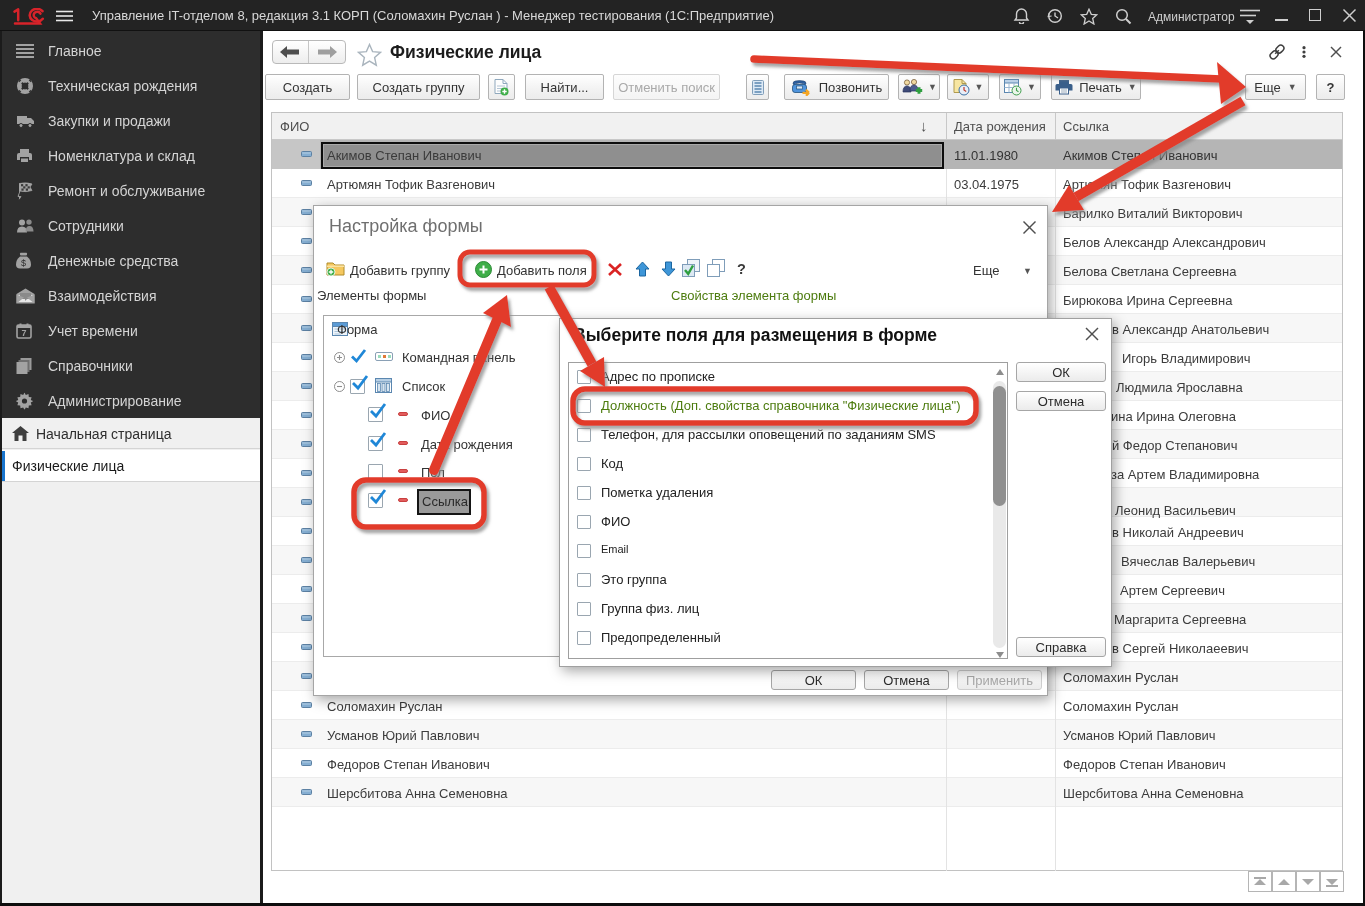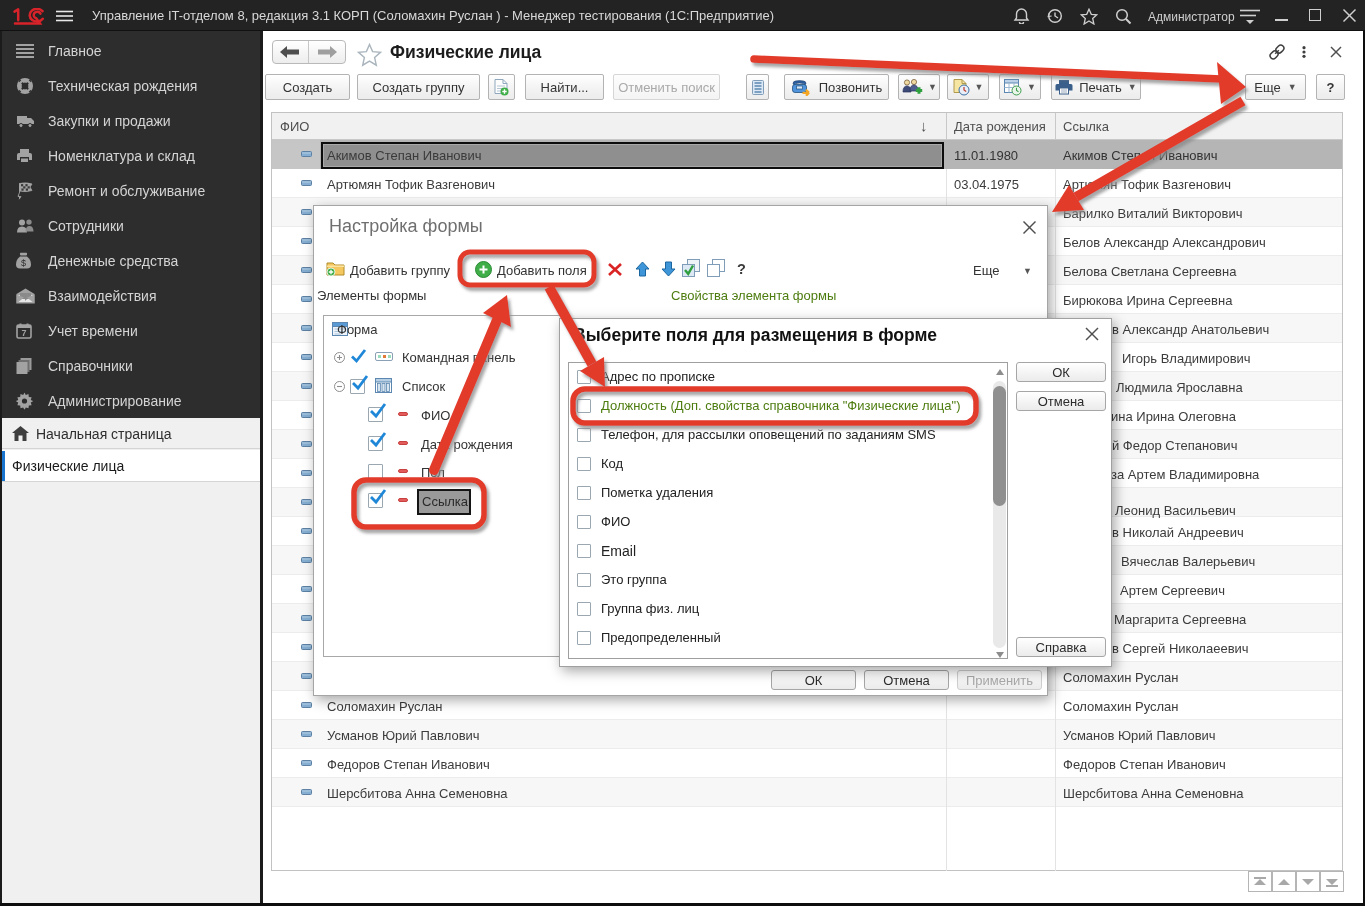--- a/index.html
+++ b/index.html
@@ -621,21 +621,21 @@
 <div class="abs" style="left:601px;top:398px;font-size:13px;color:#4d7c0f;white-space:nowrap;">Должность (Доп. свойства справочника "Физические лица")</div>
 <div class="chk" style="left:577px;top:428px;"></div>
 <div class="abs" style="left:601px;top:427px;font-size:13px;color:#222;white-space:nowrap;">Телефон, для рассылки оповещений по заданиям SMS</div>
 <div class="chk" style="left:577px;top:457px;"></div>
 <div class="abs" style="left:601px;top:456px;font-size:13px;color:#222;white-space:nowrap;">Код</div>
 <div class="chk" style="left:577px;top:486px;"></div>
 <div class="abs" style="left:601px;top:485px;font-size:13px;color:#222;white-space:nowrap;">Пометка удаления</div>
 <div class="chk" style="left:577px;top:515px;"></div>
 <div class="abs" style="left:601px;top:514px;font-size:13px;color:#222;white-space:nowrap;">ФИО</div>
 <div class="chk" style="left:577px;top:544px;"></div>
-<div class="abs" style="left:601px;top:543px;font-size:14px;color:#222;white-space:nowrap;">Email</div>
+<div class="abs" style="left:601px;top:543px;font-size:11px;color:#222;white-space:nowrap;">Email</div>
 <div class="chk" style="left:577px;top:573px;"></div>
 <div class="abs" style="left:601px;top:572px;font-size:13px;color:#222;white-space:nowrap;">Это группа</div>
 <div class="chk" style="left:577px;top:602px;"></div>
 <div class="abs" style="left:601px;top:601px;font-size:13px;color:#222;white-space:nowrap;">Группа физ. лиц</div>
 <div class="chk" style="left:577px;top:631px;"></div>
 <div class="abs" style="left:601px;top:630px;font-size:13px;color:#222;white-space:nowrap;">Предопределенный</div>
 
 <div class="abs" style="left:993px;top:381px;width:13px;height:267px;background:#e9e9e9;border-radius:7px;"></div>
 <svg class="abs" style="left:996px;top:369px" width="8" height="7">
     <path d="M0,6 L4,0 L8,6 Z" fill="#8d8d8d"></path>

